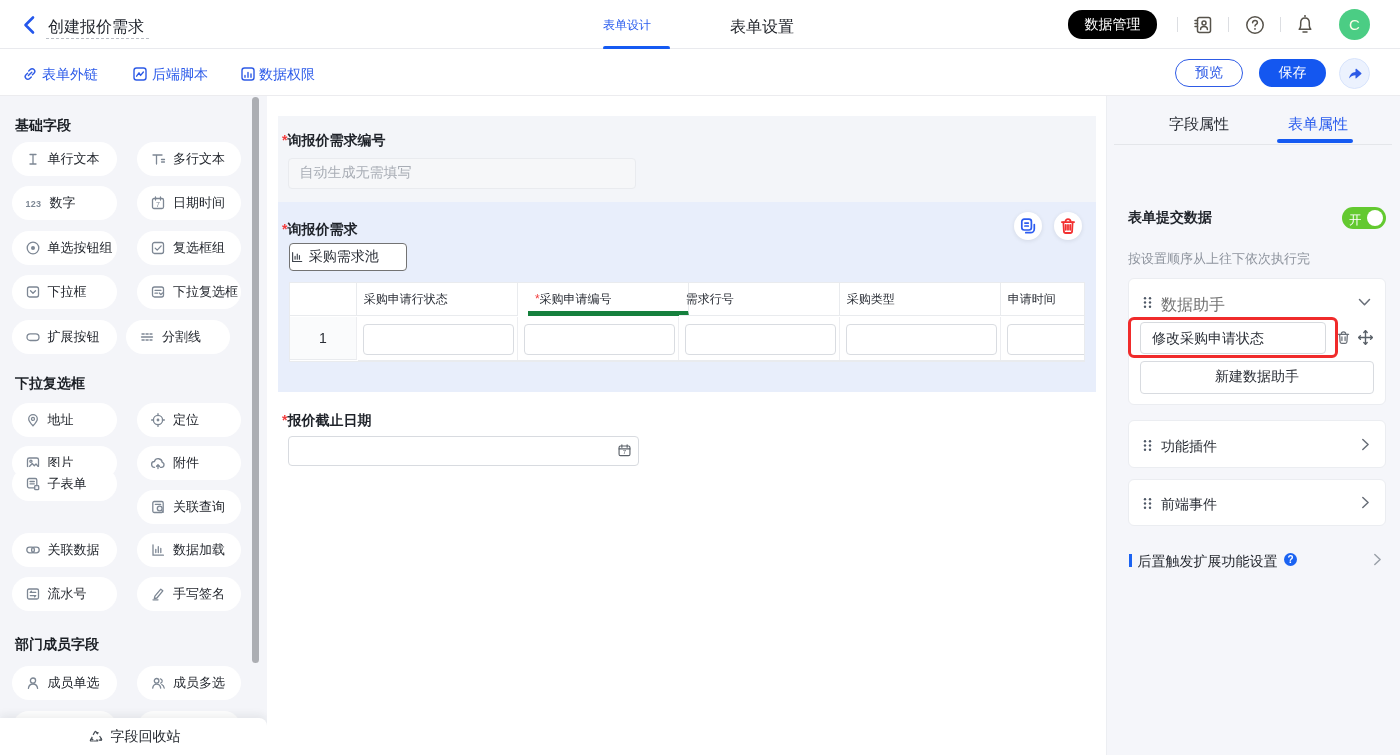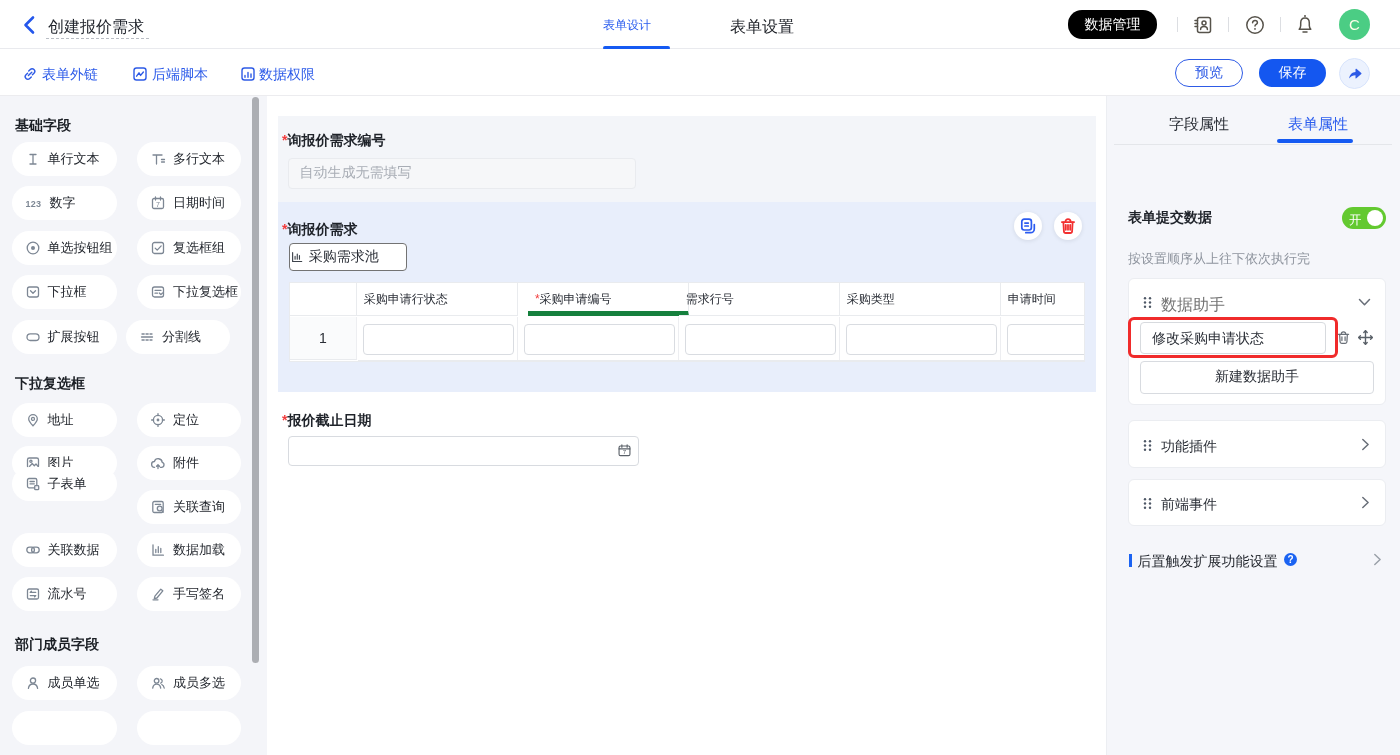--- a/index.html
+++ b/index.html
@@ -172,20 +172,31 @@
         <path d="M3.4 13.4c.4-3 2.3-4.4 4.6-4.4s4.2 1.4 4.6 4.4"></path>
       </svg>成员单选</div>
 <div class="fldpill" style="left:137px;top:666px;width:103.5px"><svg width="16" height="16" viewBox="0 0 16 16" fill="none" stroke="#7d8794" stroke-width="1.3" stroke-linecap="round">
         <circle cx="6.6" cy="5.8" r="2.3"></circle>
         <path d="M2.7 13.2c.4-2.7 2-4 4-4s3.6 1.3 4 4"></path>
         <path d="M10.4 3.8a2.3 2.3 0 0 1 .3 4.4"></path>
         <path d="M11.8 9.5c1.3.6 2.1 1.8 2.4 3.5"></path>
       </svg>成员多选</div>
 <div class="fldpill" style="left:11.5px;top:710.5px;width:105.5px"></div>
 <div class="fldpill" style="left:137px;top:710.5px;width:103.5px"></div>
+<div class="a" style="left:0;top:718px;width:267px;height:37px;background:#fff;border-top-right-radius:8px;box-shadow:0 -3px 8px rgba(31,35,41,.08);display:flex;align-items:center;justify-content:center;font-size:14px;color:#23272e">
+<svg width="17" height="17" viewBox="0 0 17 17" fill="none" stroke="#4a5058" stroke-width="1.2" stroke-linejoin="round" style="margin-right:7px">
+        <path d="M6.1 6.9L8 3.6a.55.55 0 0 1 1 0l1.2 2.1"></path>
+        <path d="M9.1 4.5l2 .1-.8 1.7"></path>
+        <path d="M12.6 8l1.9 3.3c.2.4 0 .8-.5.8h-2.4"></path>
+        <path d="M14 9.9l.6 1.9-1.9.2"></path>
+        <path d="M5.3 8.9L3.4 12.2c-.2.4 0 .8.5.8h2.4"></path>
+        <path d="M3.5 12.1l1.3-1.4 1.4 1.3"></path>
+        <path d="M6.3 13h4.4l-1.1-1.6"></path>
+      </svg>
+字段回收站</div>
 <div class="a" style="left:251.5px;top:97px;width:7px;height:566px;border-radius:4px;background:#acaeb3"></div>
 
 <div class="a" style="left:267px;top:96px;width:839px;height:659px;background:#fff"></div>
 <div class="a" style="left:277.8px;top:115.9px;width:817.9px;height:86.1px;background:#f3f5f9"></div>
 <div class="lbl" style="left:282px;top:132px"><span class="red">*</span>询报价需求编号</div>
 <div class="a" style="left:288.4px;top:157.5px;width:347.6px;height:31.5px;background:#f6f7f9;border:1px solid #e9ebef;border-radius:4px;font-size:14px;color:#a8adb5;display:flex;align-items:center;padding-left:10px">自动生成无需填写</div>
 
 <div class="a" style="left:277.8px;top:202px;width:817.9px;height:190.3px;background:#e8eefb"></div>
 <div class="lbl" style="left:282px;top:221px"><span class="red">*</span>询报价需求</div>
 <div class="a" style="left:1013.5px;top:212px;width:28px;height:28px;border-radius:50%;background:#fff;box-shadow:0 1px 4px rgba(31,35,41,.1);display:flex;align-items:center;justify-content:center">

